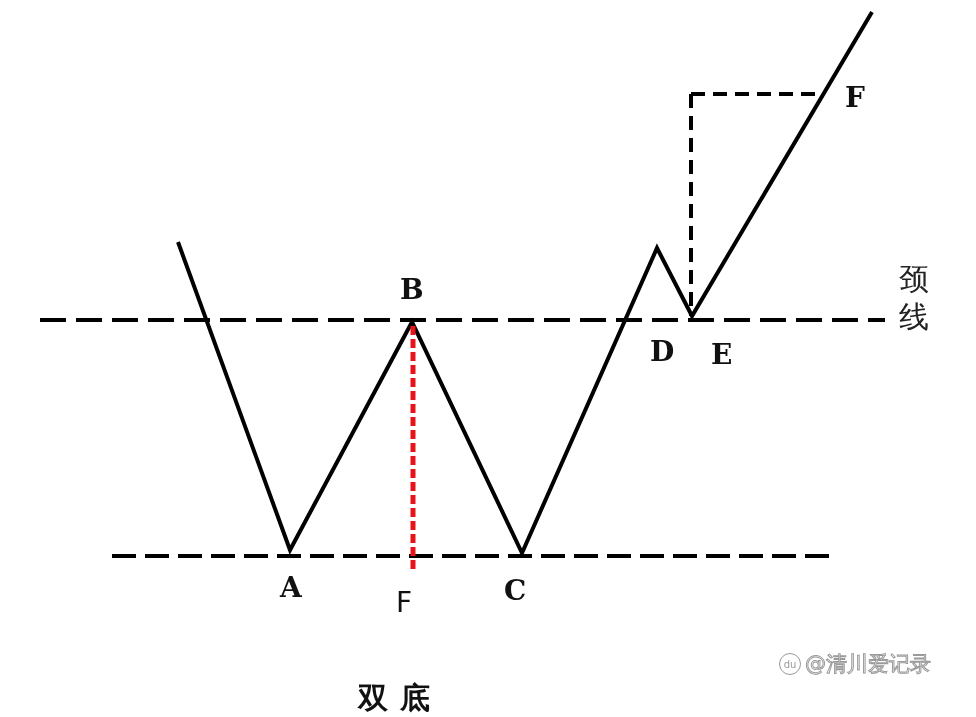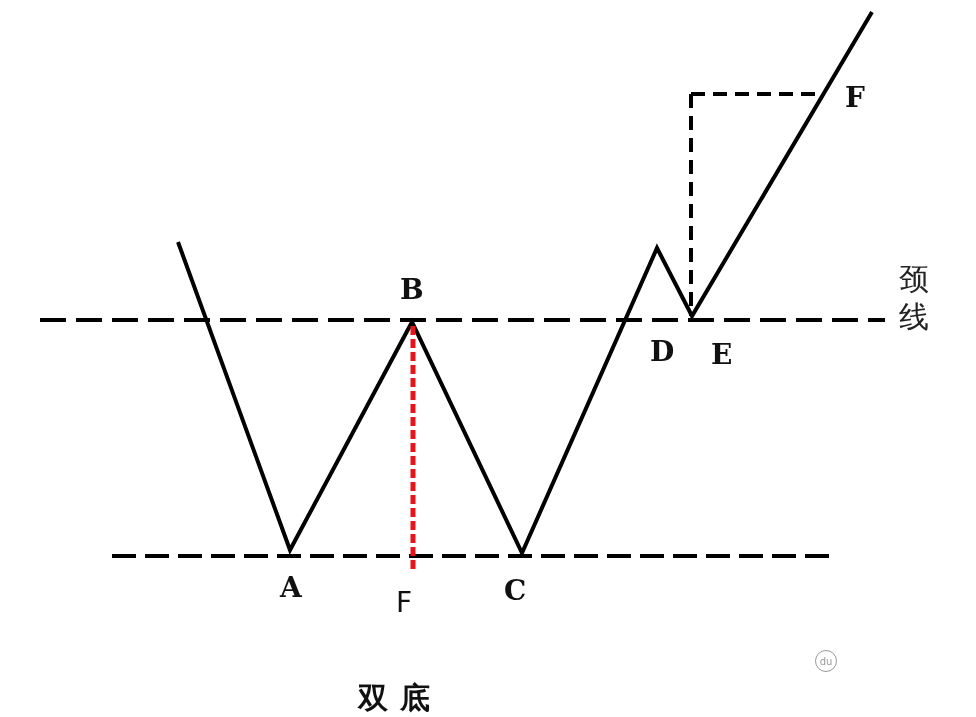--- a/index.html
+++ b/index.html
@@ -35,15 +35,16 @@
 <div class="lbl lbl-plain" style="left:396px;top:589px;">F</div>
 <div class="lbl" style="left:504px;top:577px;">C</div>
 <div class="lbl" style="left:650px;top:338px;">D</div>
 <div class="lbl" style="left:711px;top:341px;">E</div>
 <div class="lbl" style="left:845px;top:84px;">F</div>
 
 <div class="neck" style="left:899px;top:260px;">颈线</div>
 
 <div class="title" style="left:358px;top:678px;">双底</div>
 
-<div class="wm" style="left:779px;top:650px;margin-left:36px;">
+<div class="wm" style="left:779px;top:650px;">
   <span class="paw">du</span>
+  <span>@清川爱记录</span>
 </div>
 
 </body></html>

